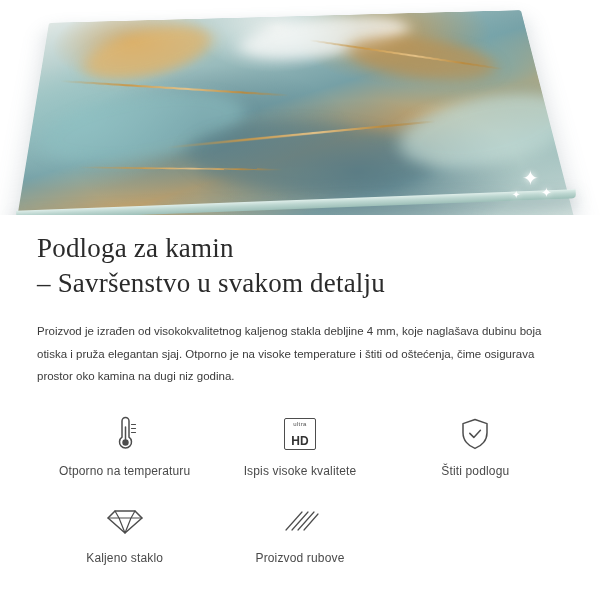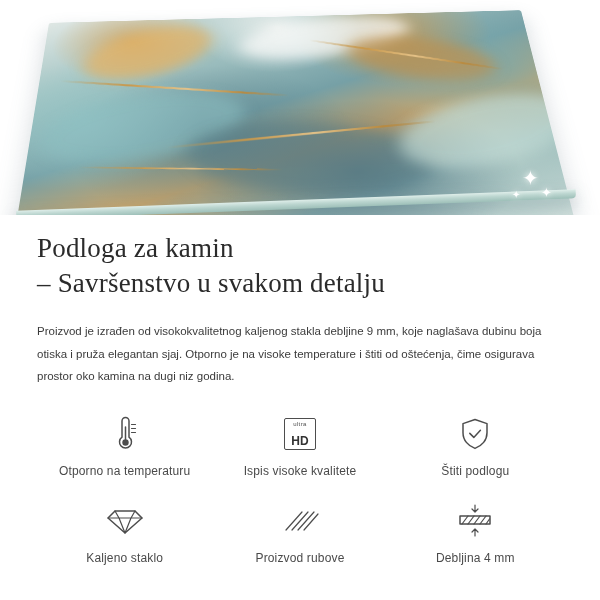--- a/index.html
+++ b/index.html
@@ -208,21 +208,21 @@
     <span class="sparkle sp1">✦</span>
     <span class="sparkle sp2">✦</span>
     <span class="sparkle sp3">✦</span>
   </div>
 
   <div class="content">
     <h1 class="title">
       <span>Podloga za kamin</span>
       <span class="line2">– Savršenstvo u svakom detalju</span>
     </h1>
-    <p class="desc">Proizvod je izrađen od visokokvalitetnog kaljenog stakla debljine 9 mm, koje naglašava dubinu boja otiska i pruža elegantan sjaj. Otporno je na visoke temperature i štiti od oštećenja, čime osigurava prostor oko kamina na dugi niz godina.</p>
+    <p class="desc">Proizvod je izrađen od visokokvalitetnog kaljenog stakla debljine 4 mm, koje naglašava dubinu boja otiska i pruža elegantan sjaj. Otporno je na visoke temperature i štiti od oštećenja, čime osigurava prostor oko kamina na dugi niz godina.</p>
   </div>
 
   <div class="features">
 
     <div class="feature">
       <div class="ico">
         <svg width="34" height="38" viewBox="0 0 34 38">
           <path class="stroke" d="M14 6a3.5 3.5 0 0 1 7 0v16.2a6 6 0 1 1-7 0Z"></path>
           <path class="stroke" d="M17.5 12v12.5"></path>
           <circle cx="17.5" cy="27.5" r="3.2" fill="#4d4d4d" stroke="none"></circle>
@@ -264,26 +264,15 @@
 
     <div class="feature">
       <div class="ico">
         <svg width="40" height="30" viewBox="0 0 40 30">
           <path class="thin" d="M6 24 22 6M12 24 28 6M18 24 34 6M24 24 38 8"></path>
         </svg>
       </div>
       <div class="cap">Proizvod rubove</div>
     </div>
 
-    <div class="feature">
-      <div class="ico">
-        <svg width="40" height="36" viewBox="0 0 40 36">
-          <path class="thin" d="M20 2v7M20 9l-3-3M20 9l3-3"></path>
-          <rect class="stroke" x="5" y="13" width="30" height="8"></rect>
-          <path class="thin" d="M7 21 13 13M13 21 19 13M19 21 25 13M25 21 31 13M31 21 34.5 16"></path>
-          <path class="thin" d="M20 33v-7M20 26l-3 3M20 26l3 3"></path>
-        </svg>
-      </div>
-      <div class="cap">Debljina 4 mm</div>
-    </div>
 
   </div>
 </div>
 
 </body></html>

